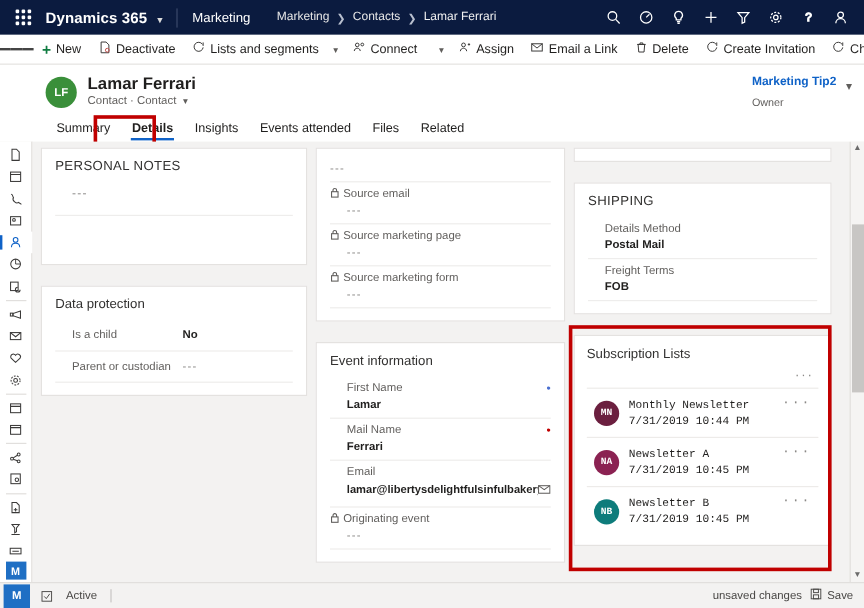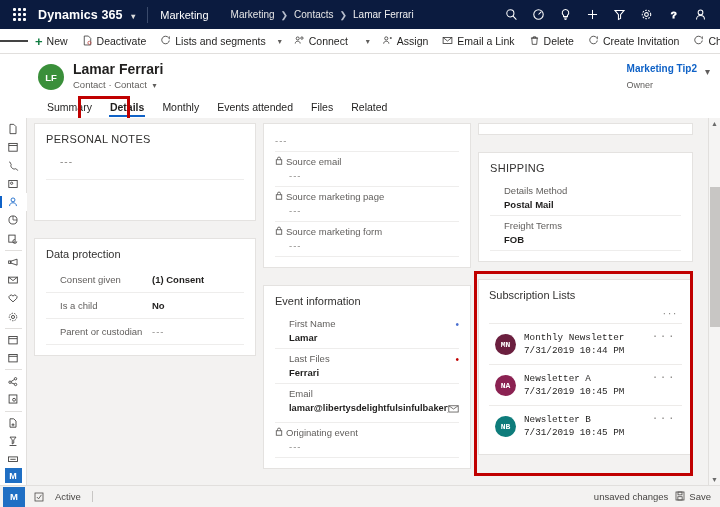--- a/index.html
+++ b/index.html
@@ -384,21 +384,21 @@
           <div class="owner-name">Marketing Tip2</div>
           <div class="owner-label">Owner</div>
         </div>
         <div class="owner-caret">▾</div>
       </div>
     </div>
 
     <div class="tabs">
       <div class="tab"><span>Summary</span></div>
       <div class="tab active"><span>Details</span></div>
-      <div class="tab"><span>Monthly</span></div>
+      <div class="tab"><span>Insights</span></div>
       <div class="tab"><span>Events attended</span></div>
       <div class="tab"><span>Files</span></div>
       <div class="tab"><span>Related</span></div>
       <div class="tab-highlight"></div>
     </div>
   </div>
 
   <div class="body-area">
 
     <div class="railbar">
@@ -524,24 +524,20 @@
         <div class="card">
           <div class="card-title caps">PERSONAL NOTES</div>
           <div class="notes-body">
             <div class="notes-dots">---</div>
             <div class="notes-rule"></div>
           </div>
         </div>
 
         <div class="card">
           <div class="card-title">Data protection</div>
-          <div class="row-line row2 indent">
-            <span class="k">Consent given</span>
-            <span class="v">(1) Consent</span>
-          </div>
           <div class="row-line row2 indent">
             <span class="k">Is a child</span>
             <span class="v">No</span>
           </div>
           <div class="row-line row2 indent">
             <span class="k">Parent or custodian</span>
             <span class="v dim">---</span>
           </div>
         </div>
       </div>
@@ -592,21 +588,21 @@
         <div class="card">
           <div class="card-title">Event information</div>
 
           <div class="field indent">
             <div class="field-label">First Name</div>
             <div class="field-value">Lamar</div>
             <span class="req blue">•</span>
           </div>
 
           <div class="field indent">
-            <div class="field-label">Last Files</div>
+            <div class="field-label">Mail Name</div>
             <div class="field-value">Ferrari</div>
             <span class="req">•</span>
           </div>
 
           <div class="field indent">
             <div class="field-label">Email</div>
             <div class="email-row">
               <span class="email-val">lamar@libertysdelightfulsinfulbakeryandcaf...</span>
               <span class="env">
                 <svg viewBox="0 0 14 11">

